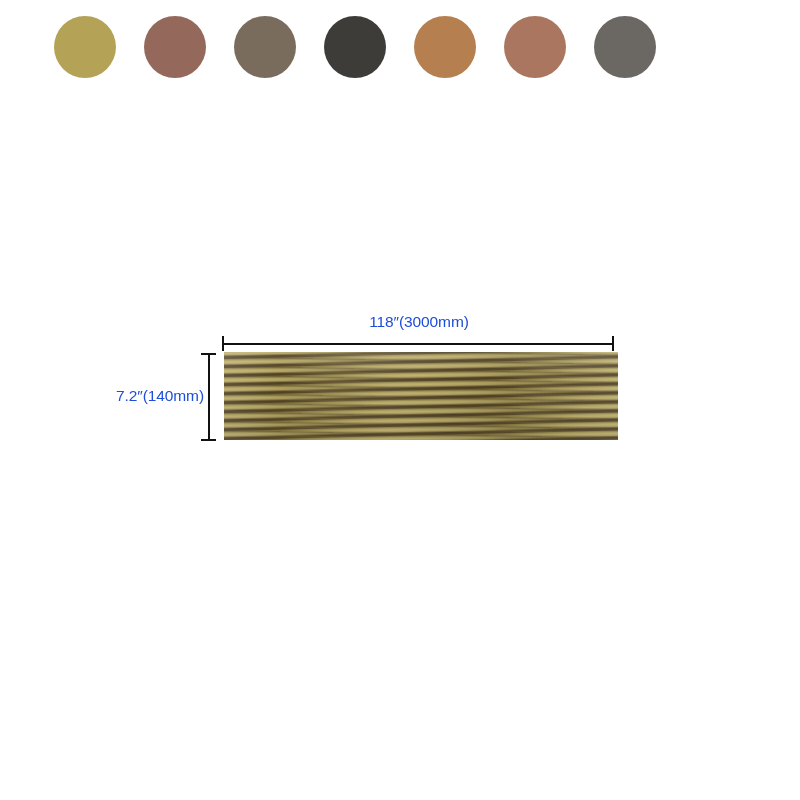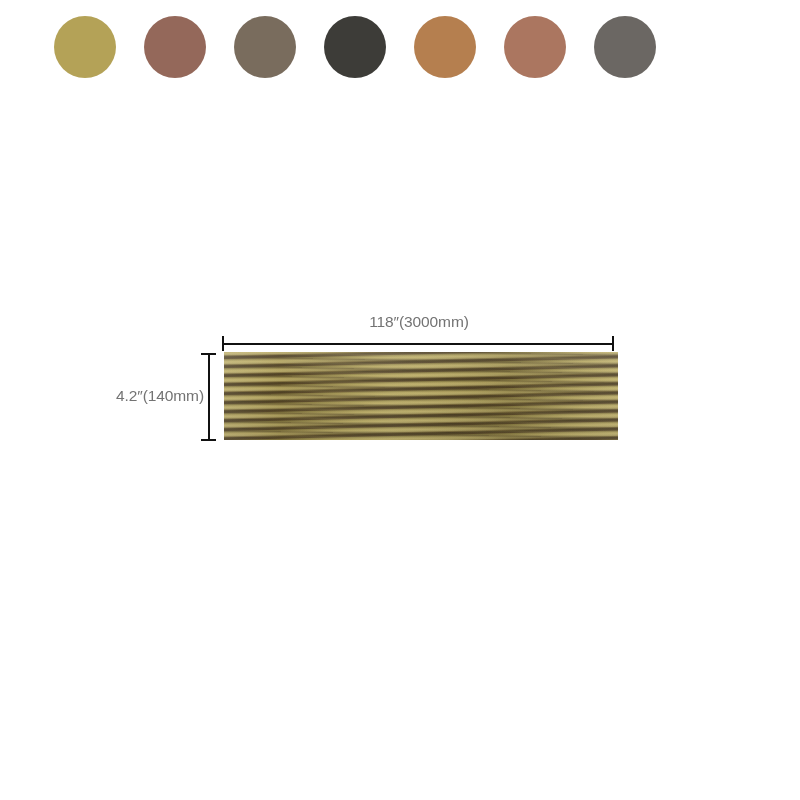--- a/index.html
+++ b/index.html
@@ -113,21 +113,21 @@
   }
   .dim-cap-h {
     position: absolute;
     background: #111111;
     height: 2px;
     width: 15px;
   }
 
   .dim-label {
     position: absolute;
-    color: #737373;
+    color: #1d4ed8;
     font-size: 15.5px;
     letter-spacing: -0.1px;
     white-space: nowrap;
   }
   #label-width {
     left: 334px;
     top: 313px;
     width: 170px;
     text-align: center;
   }
@@ -152,21 +152,21 @@
   </div>
 
 <div id="figure">
 
   <div class="dim-label" id="label-width">118″(3000mm)</div>
 
   <div class="dim-line-h" style="left:222px; top:343px; width:392px;"></div>
   <div class="dim-cap-v" style="left:222px; top:336px;"></div>
   <div class="dim-cap-v" style="left:612px; top:336px;"></div>
 
-  <div class="dim-label" id="label-height">4.2″(140mm)</div>
+  <div class="dim-label" id="label-height">7.2″(140mm)</div>
 
   <div class="dim-line-v" style="left:208px; top:353px; height:88px;"></div>
   <div class="dim-cap-h" style="left:201px; top:353px;"></div>
   <div class="dim-cap-h" style="left:201px; top:439px;"></div>
 
   <div id="board" style="background: rgb(168, 154, 92);">
     <div id="board-grain"></div>
     <div id="board-grain-2"></div>
     <div id="board-sheen"></div>
   </div>

